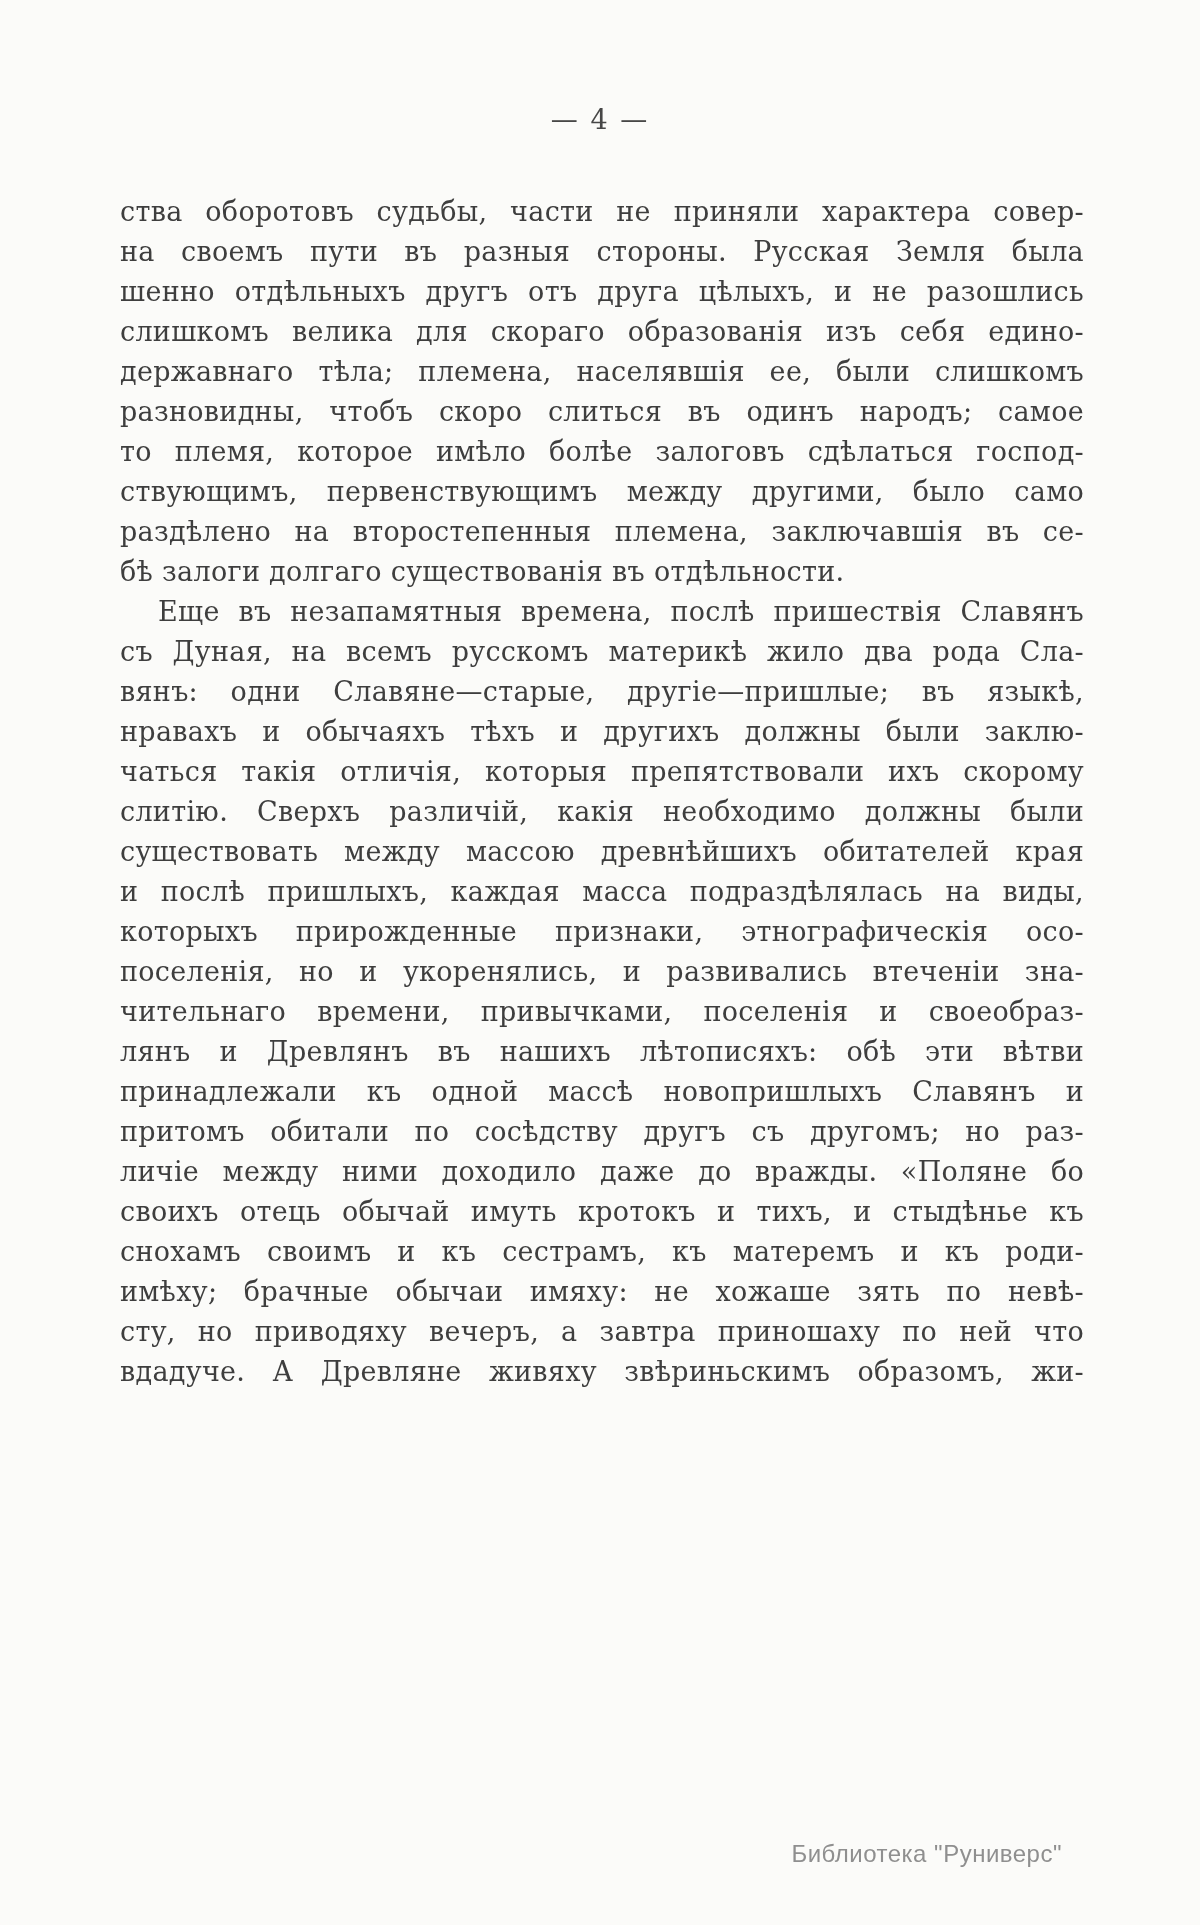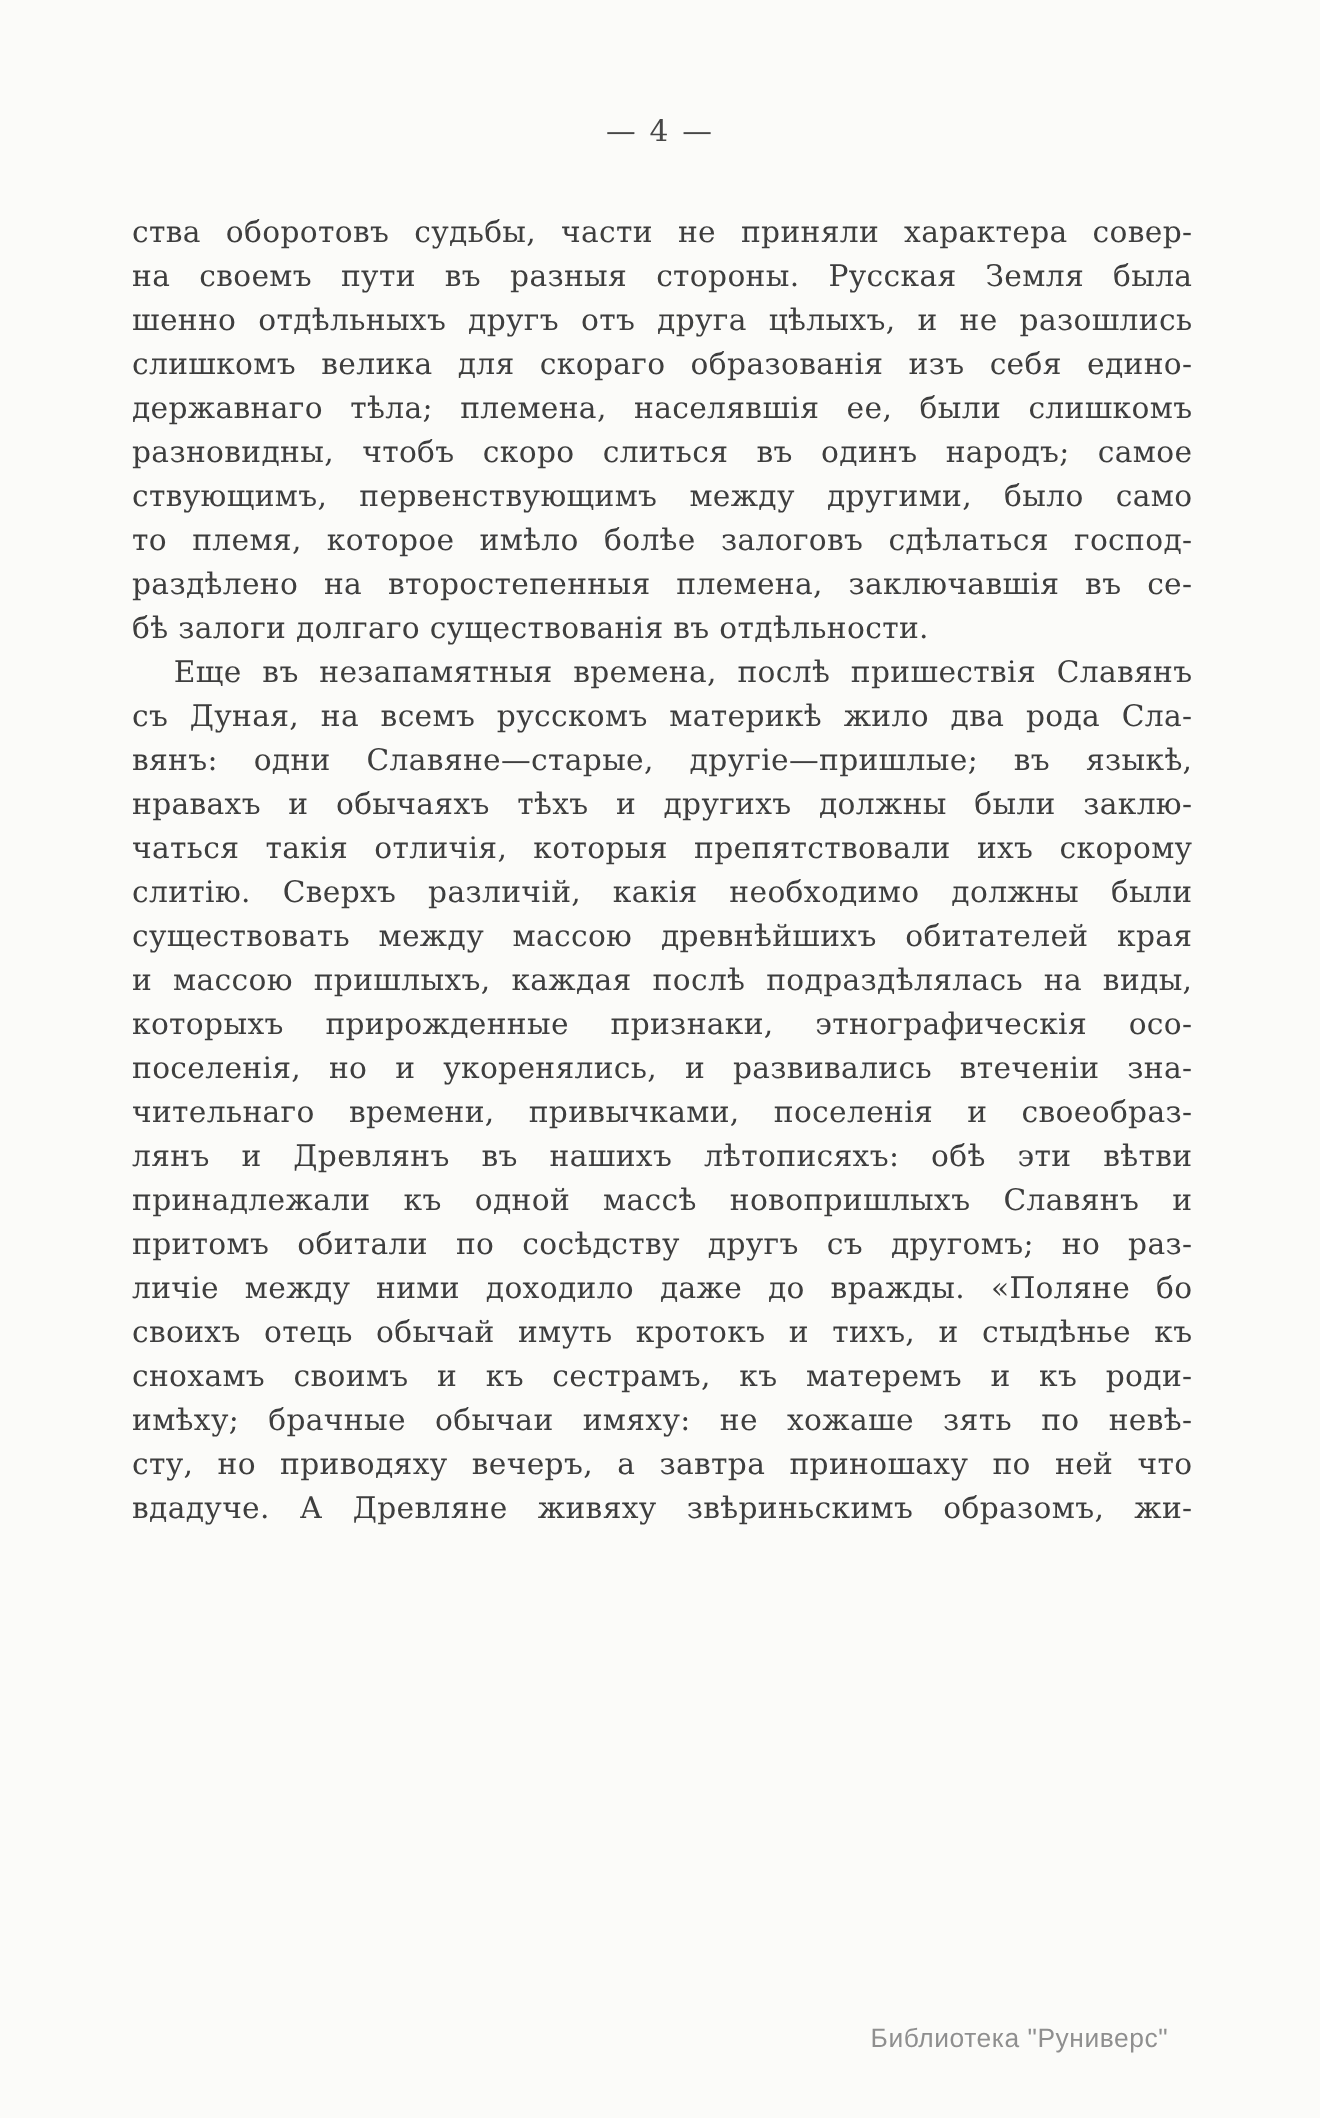--- a/index.html
+++ b/index.html
@@ -74,35 +74,35 @@
 
   <div class="text-block">
 
     <div class="para last-left">
         <div class="line">ства оборотовъ судьбы, части не приняли характера совер-</div>
         <div class="line">на своемъ пути въ разныя стороны. Русская Земля была</div>
         <div class="line">шенно отдѣльныхъ другъ отъ друга цѣлыхъ, и не разошлись</div>
         <div class="line">слишкомъ велика для скораго образованія изъ себя едино-</div>
         <div class="line">державнаго тѣла; племена, населявшія ее, были слишкомъ</div>
         <div class="line">разновидны, чтобъ скоро слиться въ одинъ народъ; самое</div>
+        <div class="line">то племя, которое имѣло болѣе залоговъ сдѣлаться господ-</div>
         <div class="line">ствующимъ, первенствующимъ между другими, было само</div>
-        <div class="line">то племя, которое имѣло болѣе залоговъ сдѣлаться господ-</div>
         <div class="line">раздѣлено на второстепенныя племена, заключавшія въ се-</div>
         <div class="line">бѣ залоги долгаго существованія въ отдѣльности.</div>
       </div>
 
     <div class="para indent-first">
         <div class="line">Еще въ незапамятныя времена, послѣ пришествія Славянъ</div>
         <div class="line">съ Дуная, на всемъ русскомъ материкѣ жило два рода Сла-</div>
         <div class="line">вянъ: одни Славяне—старые, другіе—пришлые; въ языкѣ,</div>
         <div class="line">нравахъ и обычаяхъ тѣхъ и другихъ должны были заклю-</div>
         <div class="line">чаться такія отличія, которыя препятствовали ихъ скорому</div>
         <div class="line">слитію. Сверхъ различій, какія необходимо должны были</div>
         <div class="line">существовать между массою древнѣйшихъ обитателей края</div>
-        <div class="line">и массою пришлыхъ, каждая послѣ подраздѣлялась на виды,</div>
+        <div class="line">и послѣ пришлыхъ, каждая масса подраздѣлялась на виды,</div>
         <div class="line">которыхъ прирожденные признаки, этнографическія осо-</div>
         <div class="line">поселенія, но и укоренялись, и развивались втеченіи зна-</div>
         <div class="line">чительнаго времени, привычками, поселенія и своеобраз-</div>
         <div class="line">лянъ и Древлянъ въ нашихъ лѣтописяхъ: обѣ эти вѣтви</div>
         <div class="line">принадлежали къ одной массѣ новопришлыхъ Славянъ и</div>
         <div class="line">притомъ обитали по сосѣдству другъ съ другомъ; но раз-</div>
         <div class="line">личіе между ними доходило даже до вражды. «Поляне бо</div>
         <div class="line">своихъ отець обычай имуть кротокъ и тихъ, и стыдѣнье къ</div>
         <div class="line">снохамъ своимъ и къ сестрамъ, къ матеремъ и къ роди-</div>
         <div class="line">имѣху; брачные обычаи имяху: не хожаше зять по невѣ-</div>

